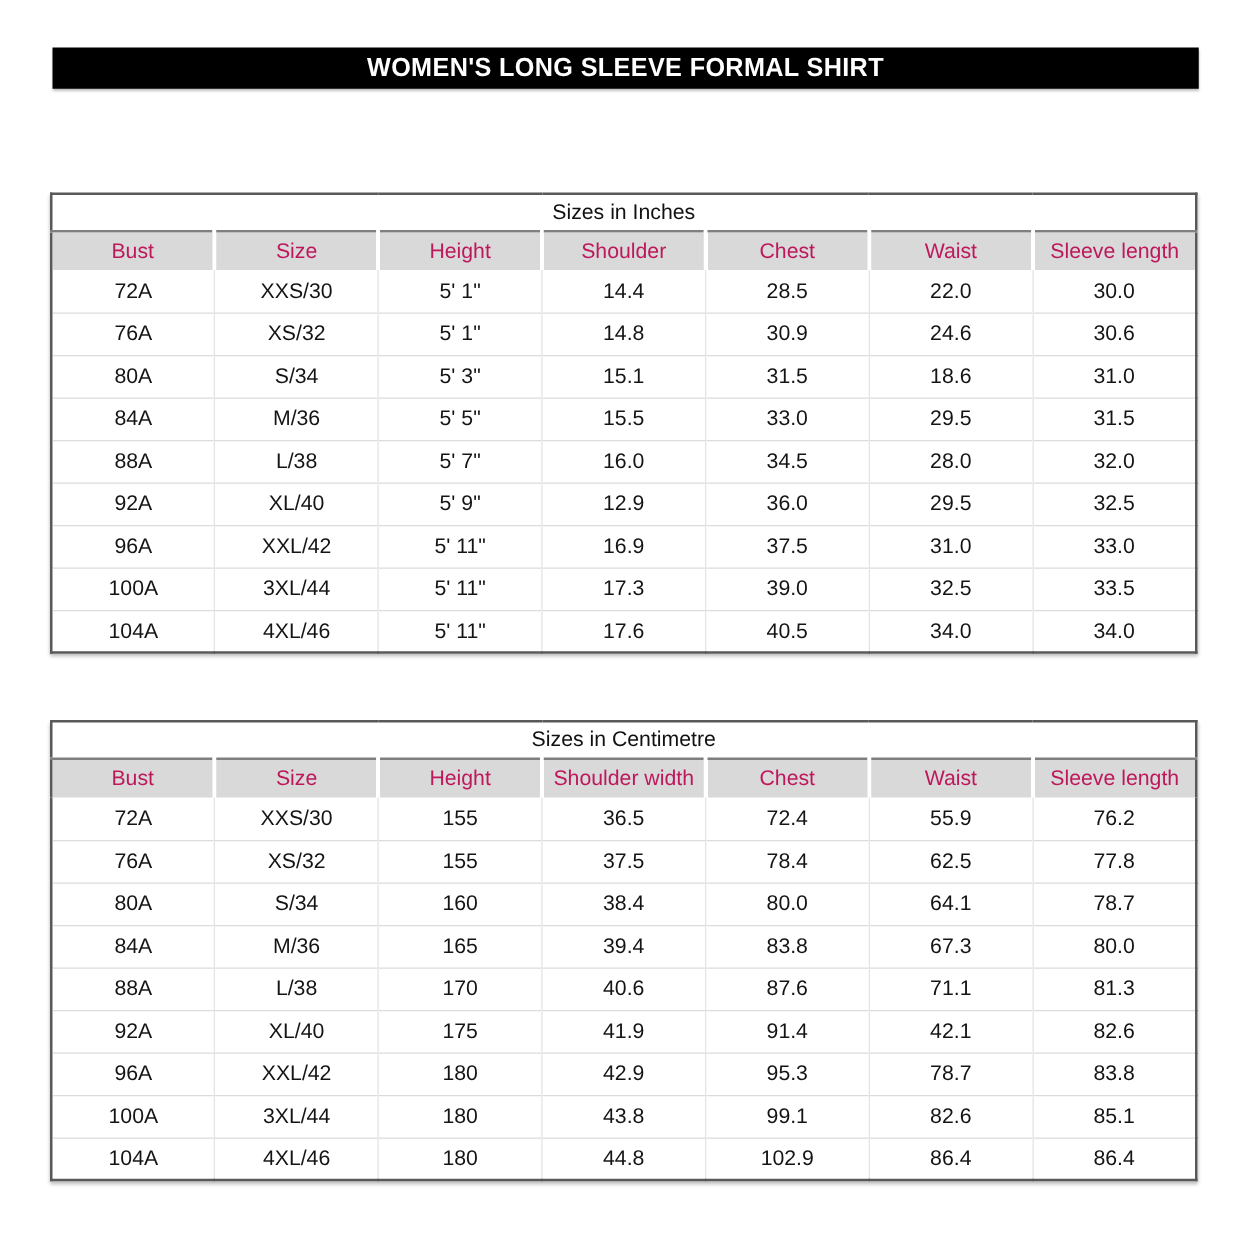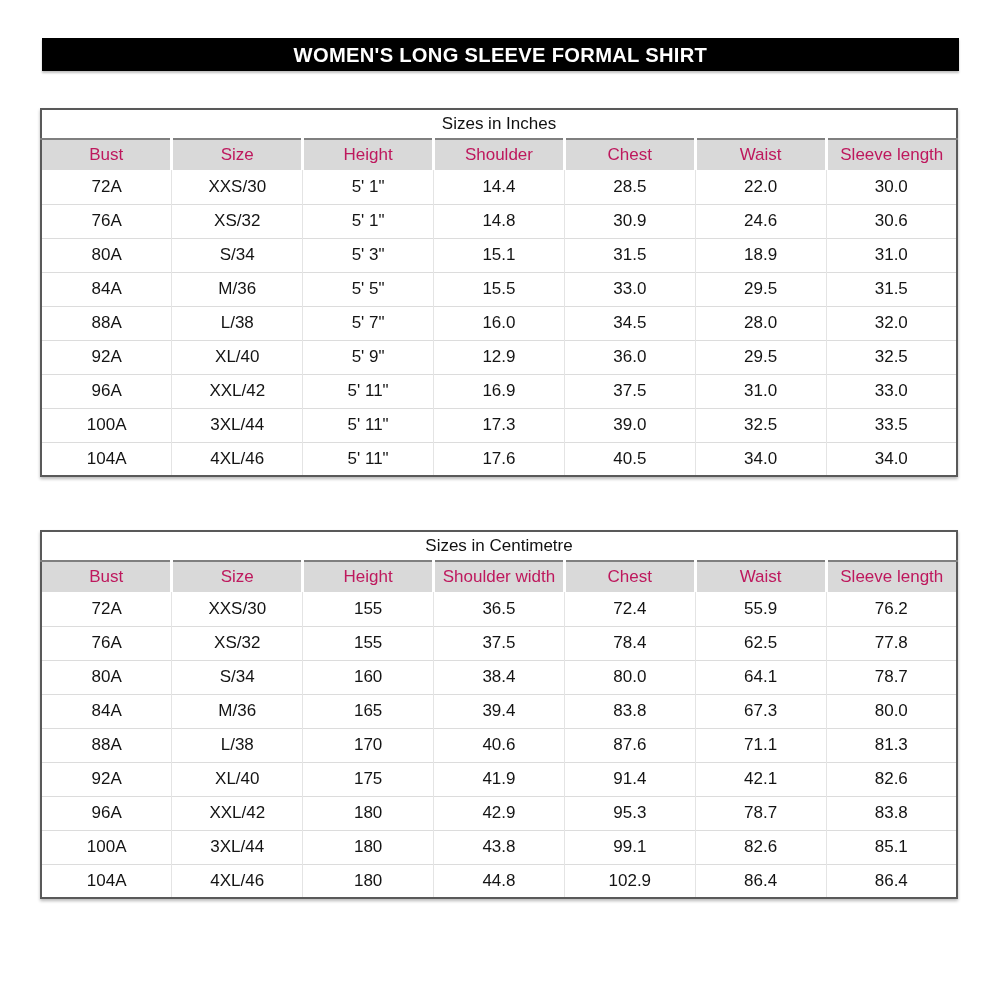--- a/index.html
+++ b/index.html
@@ -49,20 +49,21 @@
   .table-wrap.centimetre { top: 530px; }
 
   table.size-table {
     width: 100%;
     border-collapse: collapse;
     table-layout: fixed;
     border: 2px solid #595959;
     box-shadow: 0 2px 3px rgba(0,0,0,0.28);
     background: #ffffff;
     font-size: 17px;
+    margin-top: 46px;
   }
   table.size-table th,
   table.size-table td {
     text-align: center;
     vertical-align: middle;
     font-weight: normal;
     padding: 0;
     overflow: hidden;
     white-space: nowrap;
   }
@@ -135,21 +136,21 @@
             <td>30.9</td>
             <td>24.6</td>
             <td>30.6</td>
           </tr>
           <tr>
             <td>80A</td>
             <td>S/34</td>
             <td>5' 3"</td>
             <td>15.1</td>
             <td>31.5</td>
-            <td>18.9</td>
+            <td>18.6</td>
             <td>31.0</td>
           </tr>
           <tr>
             <td>84A</td>
             <td>M/36</td>
             <td>5' 5"</td>
             <td>15.5</td>
             <td>33.0</td>
             <td>29.5</td>
             <td>31.5</td>

